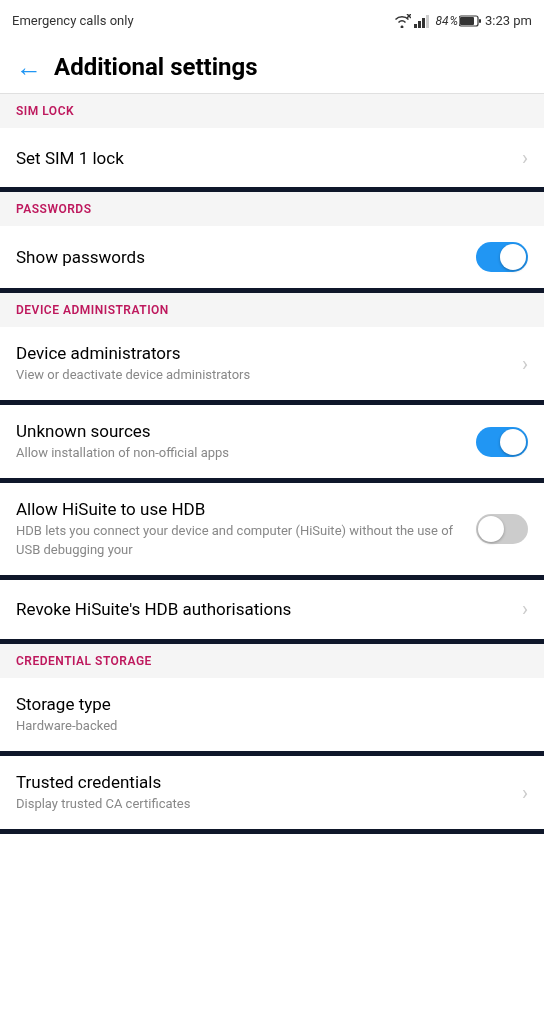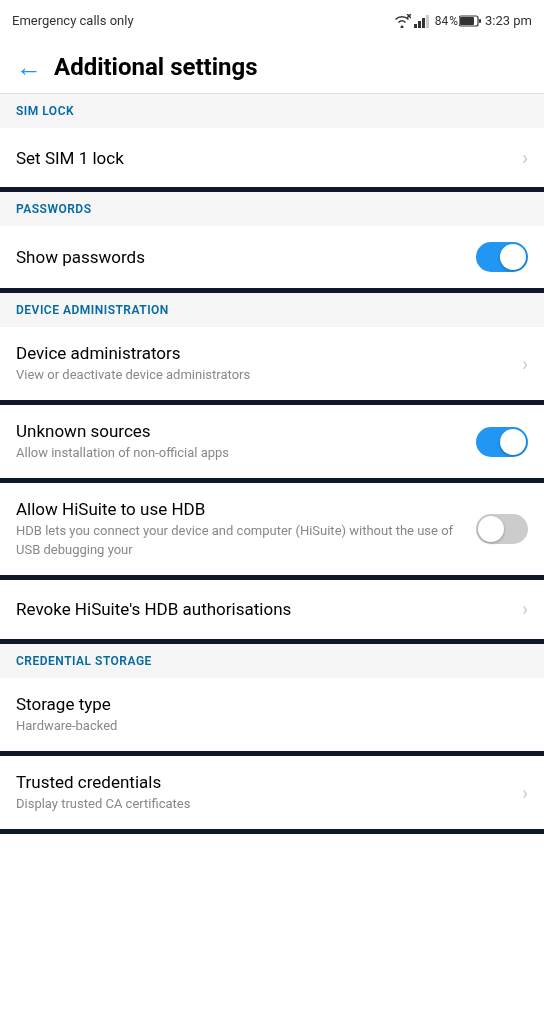--- a/index.html
+++ b/index.html
@@ -25,20 +25,21 @@
     .status-right {
       display: flex;
       align-items: center;
       gap: 4px;
       font-size: 13px;
     }
     .status-icons {
       display: flex;
       align-items: flex-end;
       gap: 3px;
+      font-style: italic;
     }
 
     
     .header {
       display: flex;
       align-items: center;
       padding: 12px 16px;
       background: #fff;
       border-bottom: 1px solid #e0e0e0;
     }
@@ -54,21 +55,21 @@
       font-weight: 700;
       color: #000;
     }
 
     
     .section-header {
       background: #f5f5f5;
       padding: 10px 16px;
       font-size: 12px;
       font-weight: 600;
-      color: #0369a1;
+      color: #be185d;
       letter-spacing: 0.5px;
       text-transform: uppercase;
     }
 
     
     .list-item {
       display: flex;
       align-items: center;
       justify-content: space-between;
       padding: 16px 16px;

